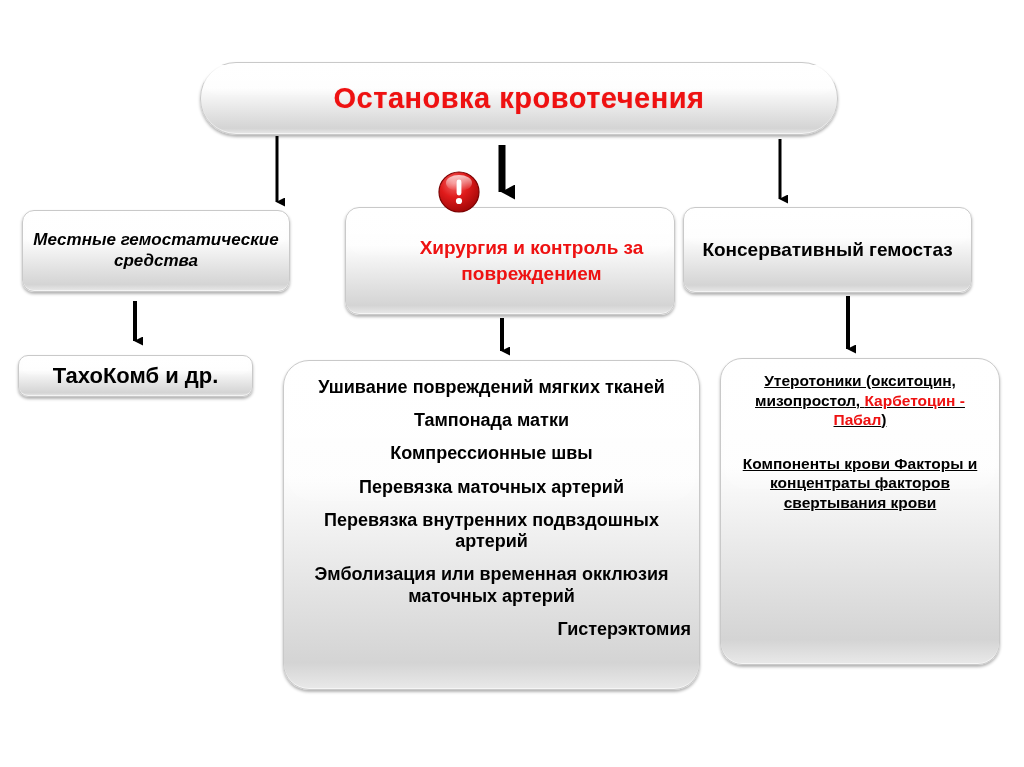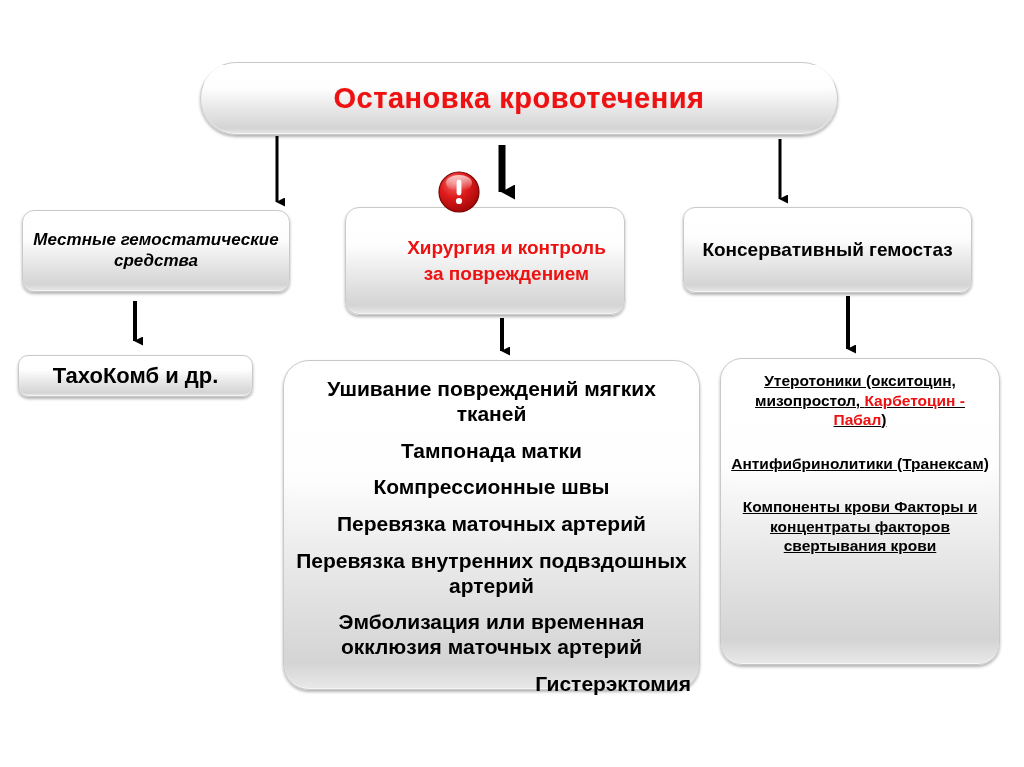--- a/index.html
+++ b/index.html
@@ -86,21 +86,21 @@
     top: 210px;
     width: 268px;
     height: 82px;
     border-radius: 12px;
   }
   #local-box .box-text { font-size: 17px; font-style: italic; }
 
   #surgery-box {
     left: 345px;
     top: 207px;
-    width: 280px;
+    width: 330px;
     height: 108px;
     border-radius: 14px;
     padding-left: 43px;
   }
   #surgery-box .box-text {
     color: #ee1111;
     font-size: 19px;
     line-height: 1.35;
   }
 
@@ -125,21 +125,21 @@
 
   #surgery-list-box {
     left: 283px;
     top: 360px;
     width: 417px;
     height: 330px;
     border-radius: 26px;
     align-items: flex-start;
   }
   #surgery-list-box .box-text {
-    font-size: 21px;
+    font-size: 18px;
     padding-top: 16px;
   }
   #surgery-list-box .line {
     margin: 0 0 12px 0;
     line-height: 1.18;
   }
   #surgery-list-box .line:last-child { margin-bottom: 0; text-align: right; }
 
   #conservative-list-box {
     left: 720px;
@@ -270,21 +270,18 @@
   <div class="box" id="conservative-box">
     <div class="box-text">Консервативный гемостаз</div>
   </div>
 
   <div class="box" id="conservative-list-box">
     <div class="box-text">
       <div class="group">
         <span>Утеротоники (окситоцин, мизопростол, </span><span class="red-text">Карбетоцин - Пабал</span><span>)</span>
       </div>
       <div class="group">
-        <span>Антифибринолитики (Транексам)</span>
-      </div>
-      <div class="group">
         <span>Компоненты крови Факторы и концентраты факторов свертывания крови</span>
       </div>
     </div>
   </div>
 
 </div>
 
 </body></html>

